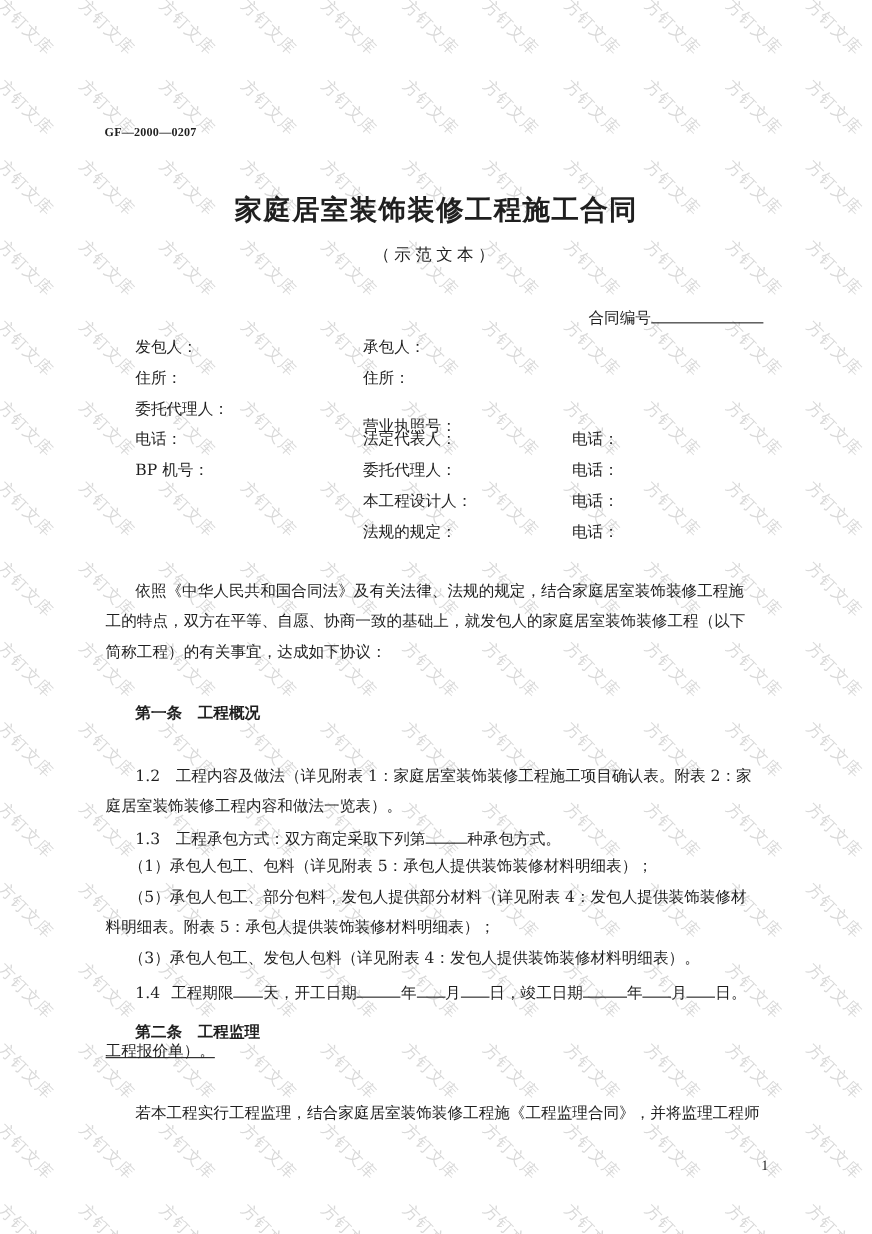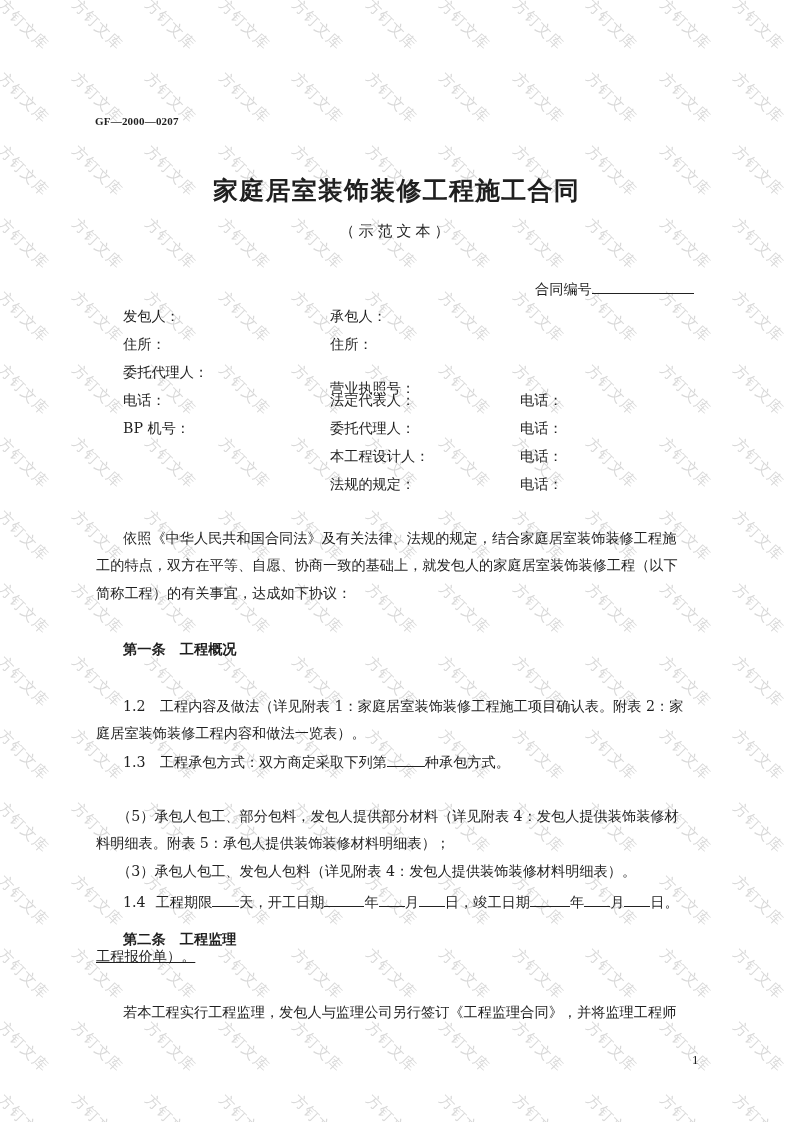--- a/index.html
+++ b/index.html
@@ -235,27 +235,28 @@
   <div class="ln bold" style="left:123px; top:640px;">第一条　工程概况</div>
 
 
   <div class="ln" style="left:123px; top:697px;">1.2　工程内容及做法（详见附表 1：家庭居室装饰装修工程施工项目确认表。附表 2：家</div>
   <div class="ln" style="left:96px; top:724px;">庭居室装饰装修工程内容和做法一览表）。</div>
 
   <div class="ln" style="left:123px; top:752px;">
     <span>1.3　工程承包方式：双方商定采取下列第</span><span class="blank" style="width:38px;"></span><span>种承包方式。</span>
   </div>
 
+  <div class="ln" style="left:117px; top:779px;">（1）承包人包工、包料（详见附表 5：承包人提供装饰装修材料明细表）；</div>
   <div class="ln" style="left:117px; top:807px;">（5）承包人包工、部分包料，发包人提供部分材料（详见附表 4：发包人提供装饰装修材</div>
   <div class="ln" style="left:96px; top:834px;">料明细表。附表 5：承包人提供装饰装修材料明细表）；</div>
   <div class="ln" style="left:117px; top:862px;">（3）承包人包工、发包人包料（详见附表 4：发包人提供装饰装修材料明细表）。</div>
 
   <div class="ln" style="left:123px; top:892px;">
     <span>1.4</span><span style="display:inline-block;width:10px;"></span><span>工程期限</span><span class="blank" style="width:27px;"></span><span>天，开工日期</span><span class="blank" style="width:40px;"></span><span>年</span><span class="blank" style="width:26px;"></span><span>月</span><span class="blank" style="width:26px;"></span><span>日，竣工日期</span><span class="blank" style="width:40px;"></span><span>年</span><span class="blank" style="width:26px;"></span><span>月</span><span class="blank" style="width:26px;"></span><span>日。</span>
   </div>
 
   <div class="ln" style="left:96px; top:947px;text-decoration:underline;">工程报价单）。</div>
 
   <div class="ln bold" style="left:123px; top:930px;text-align:right;">第二条　工程监理</div>
-  <div class="ln" style="left:123px; top:1003px;">若本工程实行工程监理，发包人与监理公司另行签订《工程监理合同》，并将监理工程师</div>
+  <div class="ln" style="left:123px; top:1003px;">若本工程实行工程监理，结合家庭居室装饰装修工程施《工程监理合同》，并将监理工程师</div>
 
   <div class="pageno">1</div>
 </div>
 
 </body></html>

